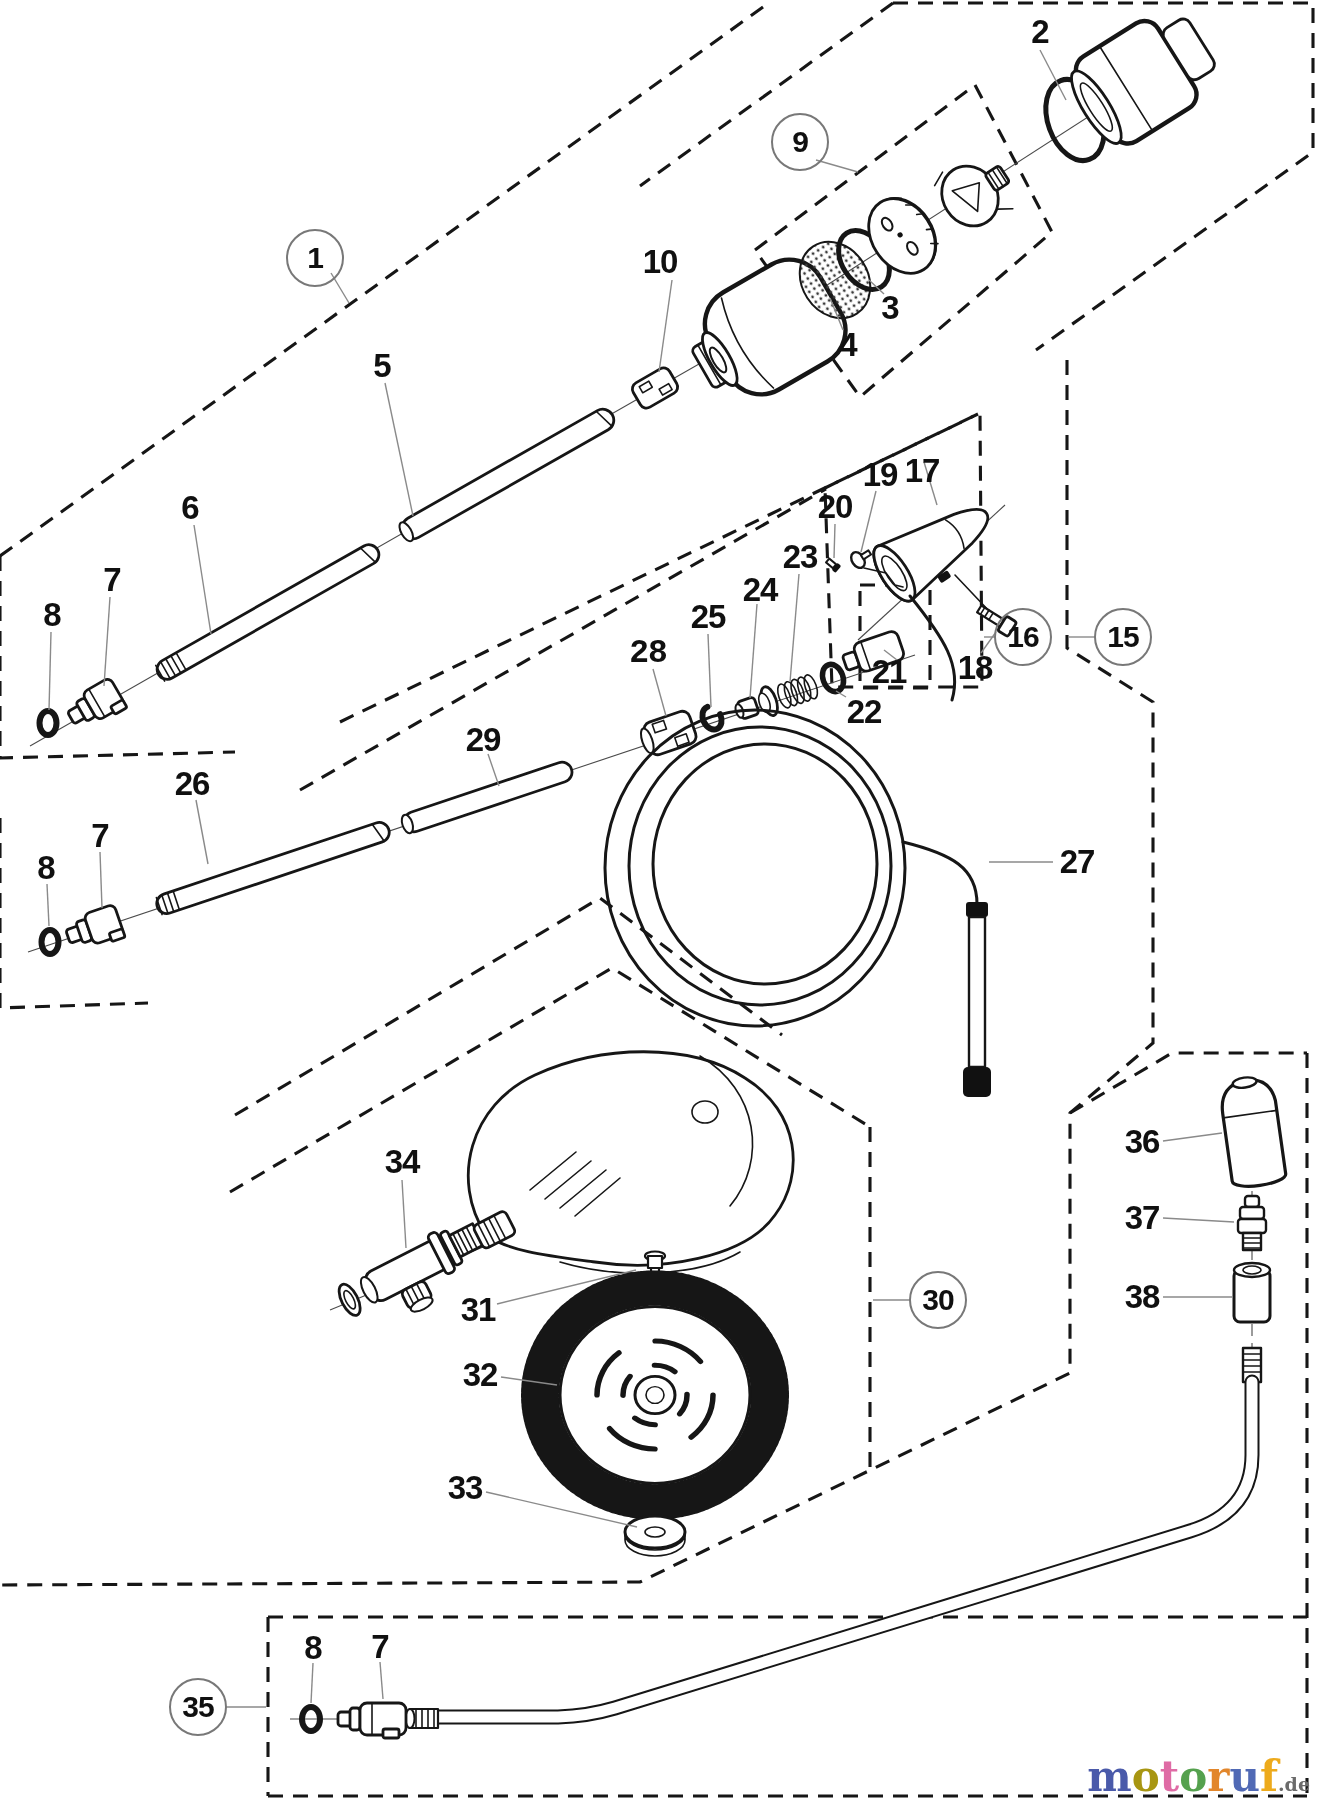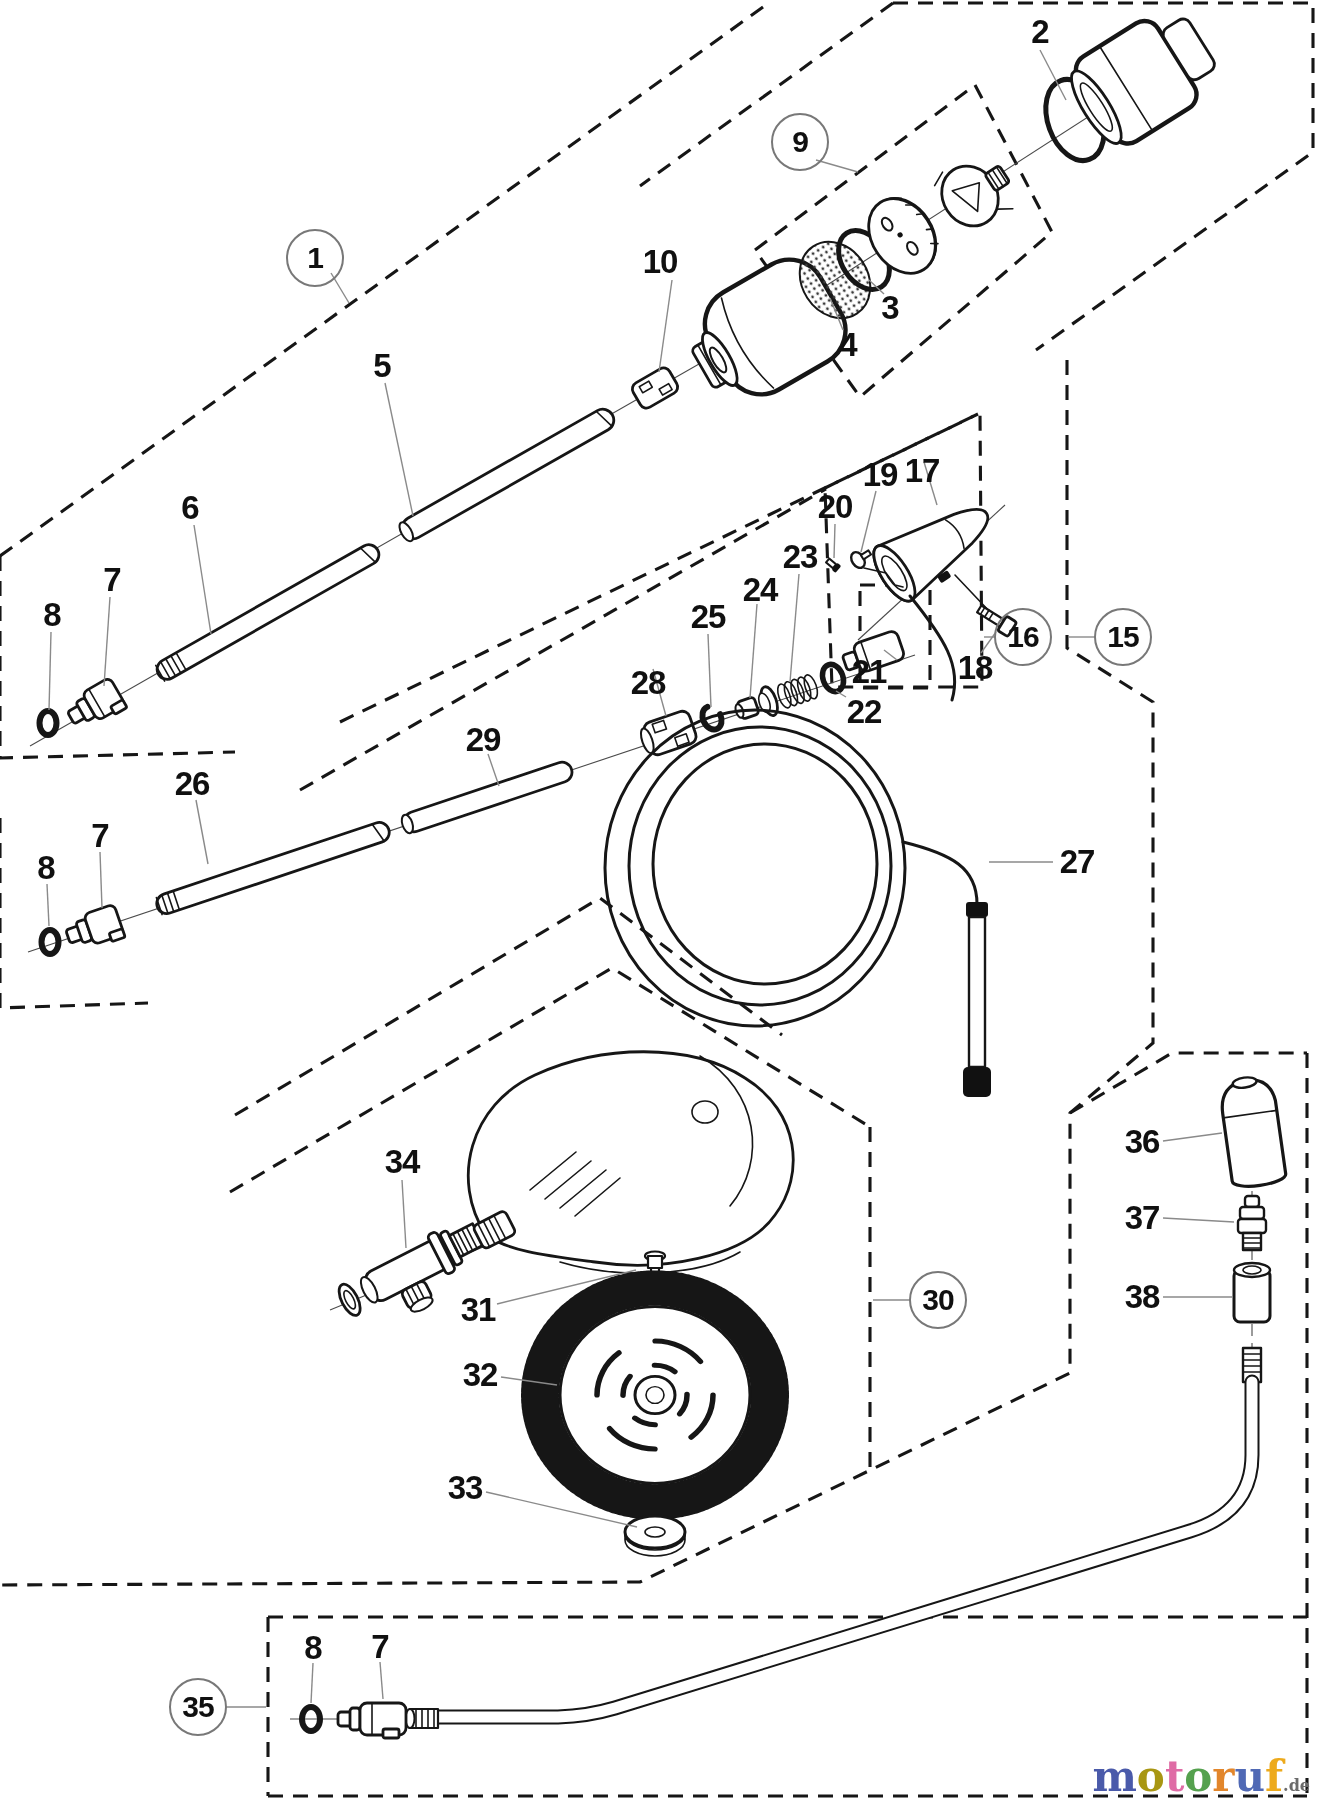--- a/index.html
+++ b/index.html
@@ -13,21 +13,21 @@
   .parts .k{fill:#111111;stroke:none;}
   .parts .thin{stroke-width:1.6;}
   .parts .hv{stroke-width:4.4;}
   .leader{stroke:#8a8a8a;stroke-width:1.4;}
   .callout{position:absolute;transform:translate(-50%,-50%);font-weight:700;font-size:33px;
            color:#101010;white-space:nowrap;letter-spacing:-1px;}
   .callout.circled{width:54px;height:54px;border:2.2px solid #787878;border-radius:50%;
            display:flex;align-items:center;justify-content:center;font-size:30px;background:#fff0;}
   .logo{position:absolute;right:10px;bottom:2px;font-family:"DejaVu Serif",serif;
         font-weight:700;font-size:42px;line-height:1;}
-  .logo .suffix{font-size:16px;font-weight:700;}
+  .logo .suffix{font-size:19px;font-weight:700;}
 </style>
 </head>
 <body>
 
 <div class="stage">
 
   <svg class="layer" viewBox="0 0 1320 1800">
     <defs>
       <pattern id="mesh" width="6" height="6" patternUnits="userSpaceOnUse">
         <circle cx="2" cy="2" r="1.4" fill="#3c3c3c"></circle>
@@ -393,28 +393,28 @@
       <div class="callout" style="left: 112px; top: 580px;">7</div>
       <div class="callout" style="left: 52px; top: 615px;">8</div>
       <div class="callout circled" style="left: 800px; top: 142px;">9</div>
       <div class="callout" style="left: 660px; top: 262px;">10</div>
       <div class="callout circled" style="left: 1123px; top: 637px;">15</div>
       <div class="callout circled" style="left: 1023px; top: 637px;">16</div>
       <div class="callout" style="left: 922px; top: 445px; margin-top: 26px;">17</div>
       <div class="callout" style="left: 975px; top: 668px;">18</div>
       <div class="callout" style="left: 880px; top: 475px;">19</div>
       <div class="callout" style="left: 835px; top: 507px;">20</div>
-      <div class="callout" style="left: 869px; top: 672px;">21</div>
+      <div class="callout" style="left: 889px; top: 672px;">21</div>
       <div class="callout" style="left: 850px; top: 712px; margin-left: 14px;">22</div>
       <div class="callout" style="left: 800px; top: 557px;">23</div>
       <div class="callout" style="left: 760px; top: 590px;">24</div>
       <div class="callout" style="left: 708px; top: 617px;">25</div>
       <div class="callout" style="left: 192px; top: 784px;">26</div>
       <div class="callout" style="left: 1077px; top: 862px;">27</div>
-      <div class="callout" style="left: 648px; top: 683px;">28</div>
+      <div class="callout" style="left: 648px; top: 653px; font-family: Liberation Mono, monospace;">28</div>
       <div class="callout" style="left: 483px; top: 740px;">29</div>
       <div class="callout circled" style="left: 938px; top: 1300px;">30</div>
       <div class="callout" style="left: 478px; top: 1310px;">31</div>
       <div class="callout" style="left: 480px; top: 1375px;">32</div>
       <div class="callout" style="left: 465px; top: 1488px;">33</div>
       <div class="callout" style="left: 402px; top: 1162px;">34</div>
       <div class="callout circled" style="left: 198px; top: 1707px;">35</div>
       <div class="callout" style="left: 1142px; top: 1142px;">36</div>
       <div class="callout" style="left: 1142px; top: 1218px;">37</div>
       <div class="callout" style="left: 1142px; top: 1297px;">38</div>

